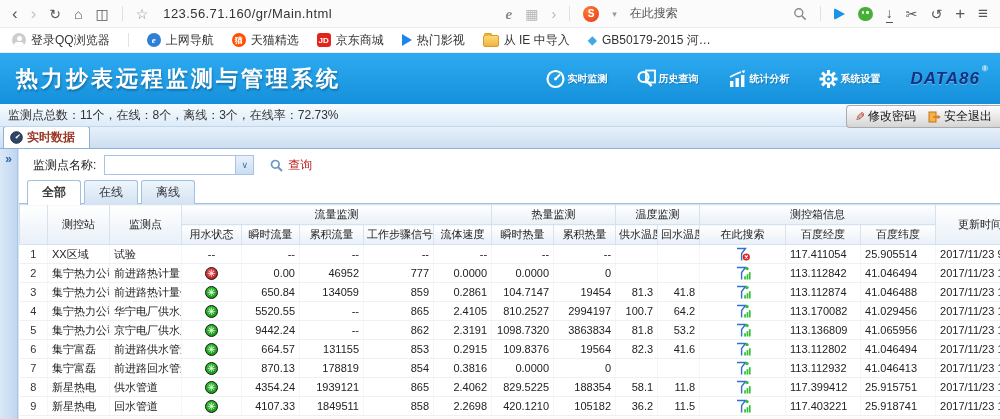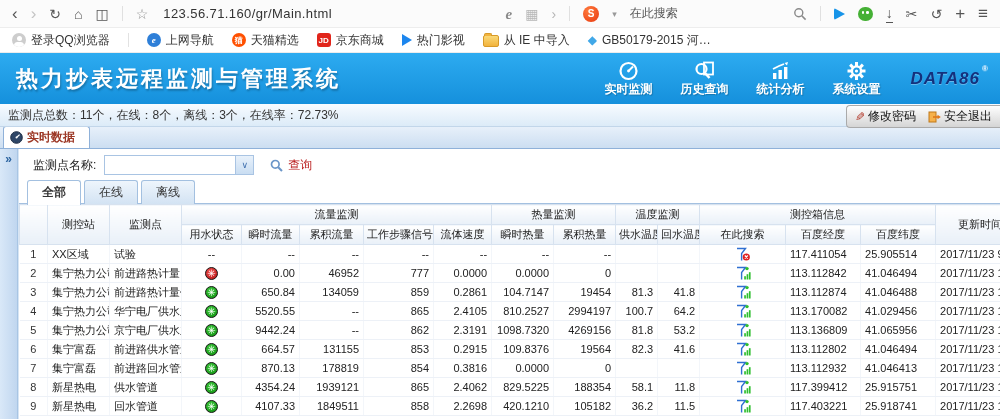--- a/index.html
+++ b/index.html
@@ -43,21 +43,21 @@
   .bm-folder{width:14px;height:10px;background:linear-gradient(#fad977,#f2b33d);border:1px solid #d89a28;border-radius:2px;position:relative;margin-top:2px;}
   .bm-folder::before{content:'';position:absolute;top:-3px;left:0;width:6px;height:2px;background:#f2b33d;border:1px solid #d89a28;border-bottom:none;border-radius:2px 2px 0 0;}
   .bm-diamond{color:#41a8e8;font-size:12px;line-height:12px;}
   .bm-sep{width:1px;height:14px;background:#e2e2e2;}
 
   
   .app-header{height:51px;background:linear-gradient(180deg,#2dabf0,#1590dc);display:flex;align-items:center;color:#fff;}
   .app-title{font-size:22px;font-weight:bold;letter-spacing:3px;padding-left:16px;
     text-shadow:1px 2px 2px rgba(0,0,0,.25);white-space:nowrap;}
   .main-nav{margin-left:auto;display:flex;gap:28px;align-items:center;}
-  .nav-item{display:flex;flex-direction:column;align-items:center;gap:0;font-size:12px;font-weight:bold;
+  .nav-item{display:flex;flex-direction:row;align-items:center;gap:0;font-size:10px;font-weight:bold;
     text-shadow:1px 1px 1px rgba(0,0,0,.22);cursor:pointer;line-height:15px;}
   .nav-item svg{display:block;}
   .brand{margin:0 20px 0 30px;position:relative;font-size:17px;font-weight:bold;font-style:italic;
     color:#14317d;letter-spacing:1px;text-shadow:0 1px 0 rgba(255,255,255,.3);white-space:nowrap;}
   .brand .reg{position:absolute;top:-5px;right:-9px;font-size:8px;color:#eaf4ff;font-style:normal;}
 
   
   .status-bar{height:23px;background:linear-gradient(#f7fbff,#dcebf8);border-bottom:1px solid #c2d6ea;
     font-size:12px;color:#333;display:flex;align-items:center;padding-left:8px;position:relative;box-sizing:border-box;}
   .right-tools{position:absolute;right:0;top:1px;height:21px;display:flex;align-items:center;gap:12px;
@@ -442,21 +442,21 @@
               <tr>
                 <td class="c-num">5</td>
                 <td class="c-left">集宁热力公司</td>
                 <td class="c-left">京宁电厂供水主.</td>
                 <td class="c-center"><span class="valve on">✳</span></td>
                 <td class="c-right">9442.24</td>
                 <td class="c-right">--</td>
                 <td class="c-right">862</td>
                 <td class="c-right">2.3191</td>
                 <td class="c-right">1098.7320</td>
-                <td class="c-right">4269156</td>
+                <td class="c-right">3863834</td>
                 <td class="c-right">81.8</td>
                 <td class="c-right">53.2</td>
                 <td class="c-center"><svg class="ant" width="16" height="15" viewBox="0 0 16 15">
                     <path d="M2 1.5 L10.5 1.5 L6.6 6.5 L6.6 13.5" fill="none" stroke="#2f6fd2" stroke-width="1.4"></path>
                     <circle cx="12" cy="2.6" r="1.7" fill="#2fbf2f"></circle>
                     <rect x="9.2" y="10.2" width="1.7" height="3.3" fill="#2fbf2f"></rect>
                     <rect x="11.6" y="8.2" width="1.7" height="5.3" fill="#2fbf2f"></rect>
                     <rect x="13.9" y="6.2" width="1.7" height="7.3" fill="#2fbf2f"></rect>
                   </svg></td>
                 <td class="c-left">113.136809</td>

